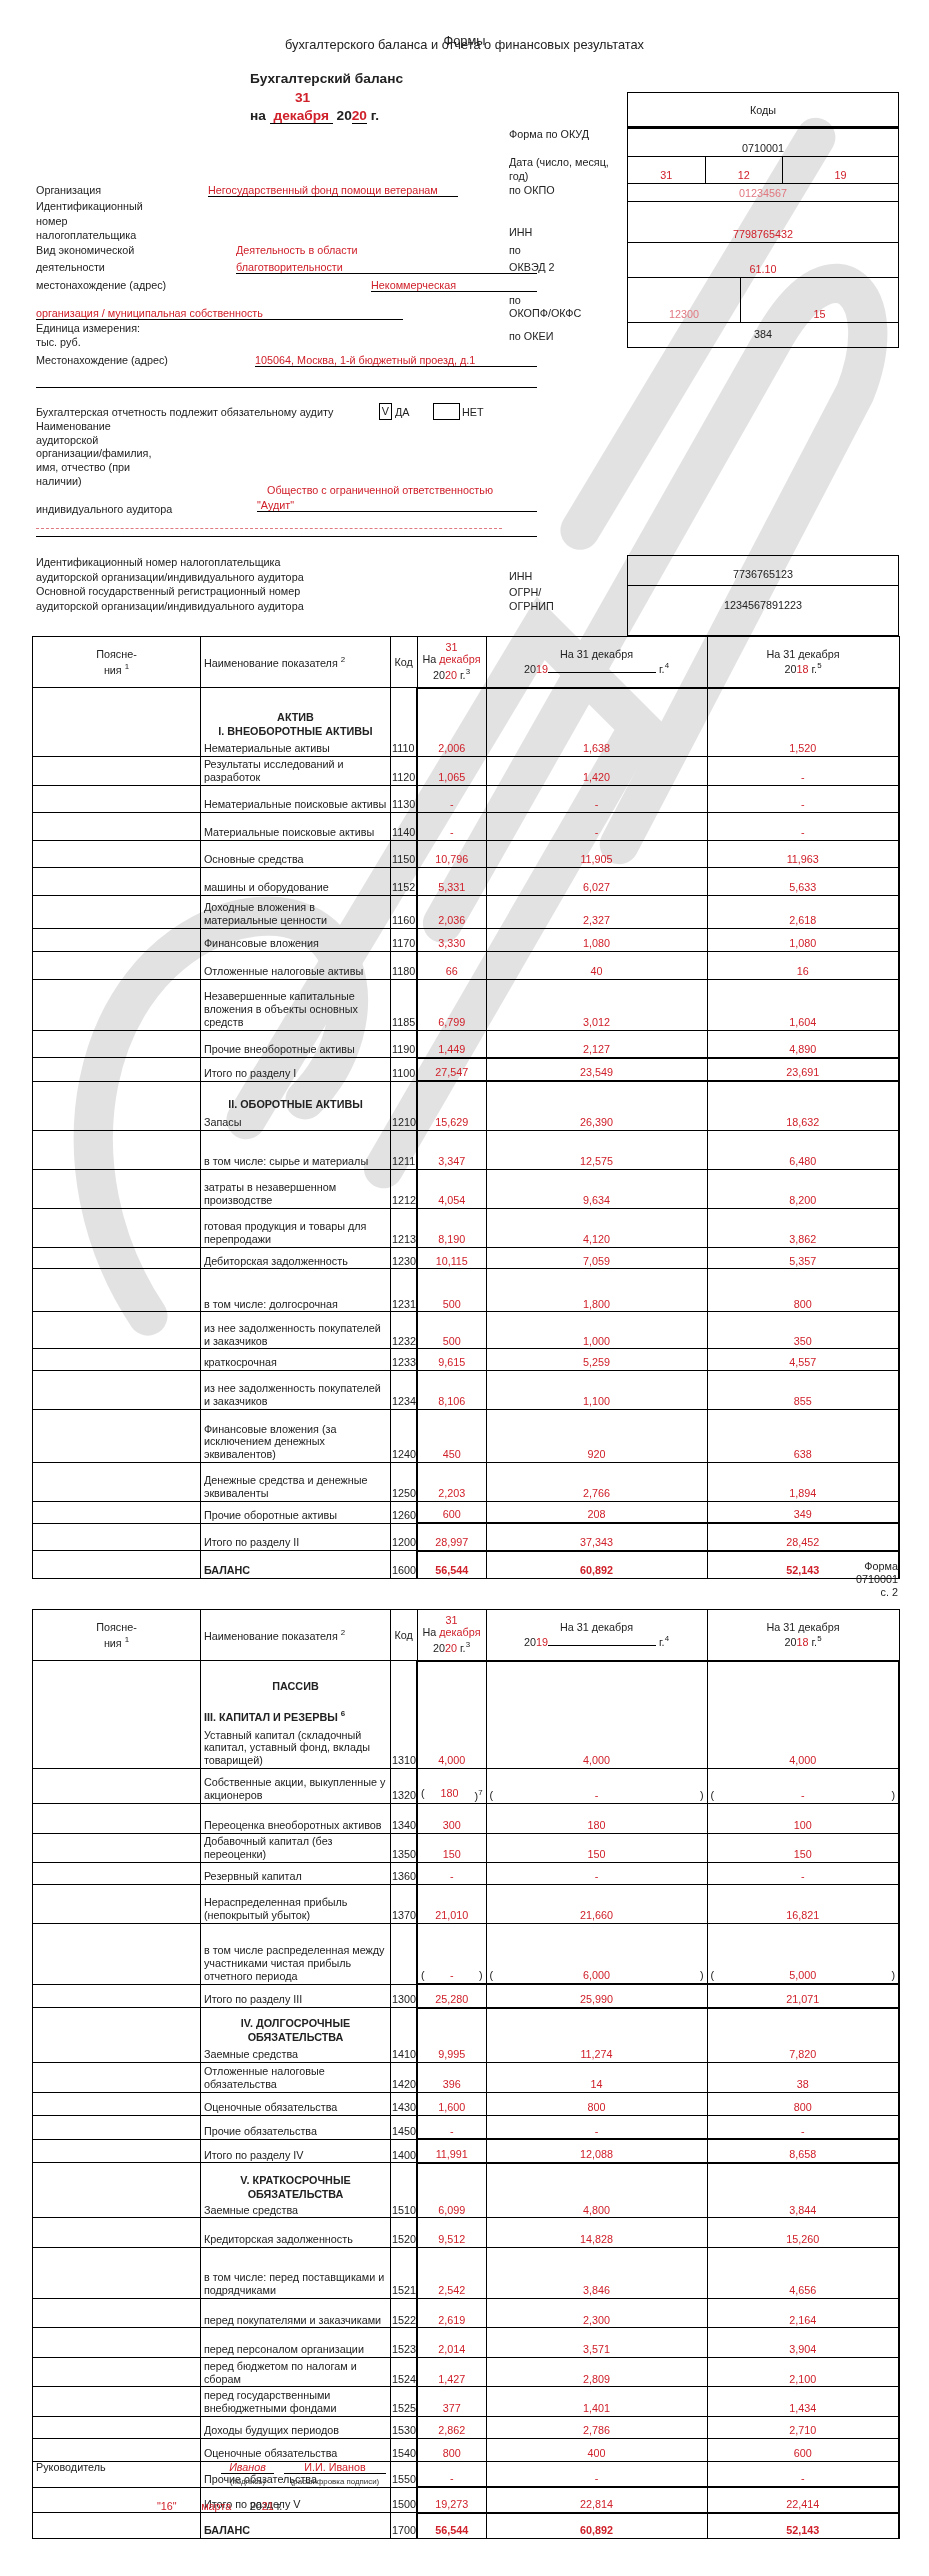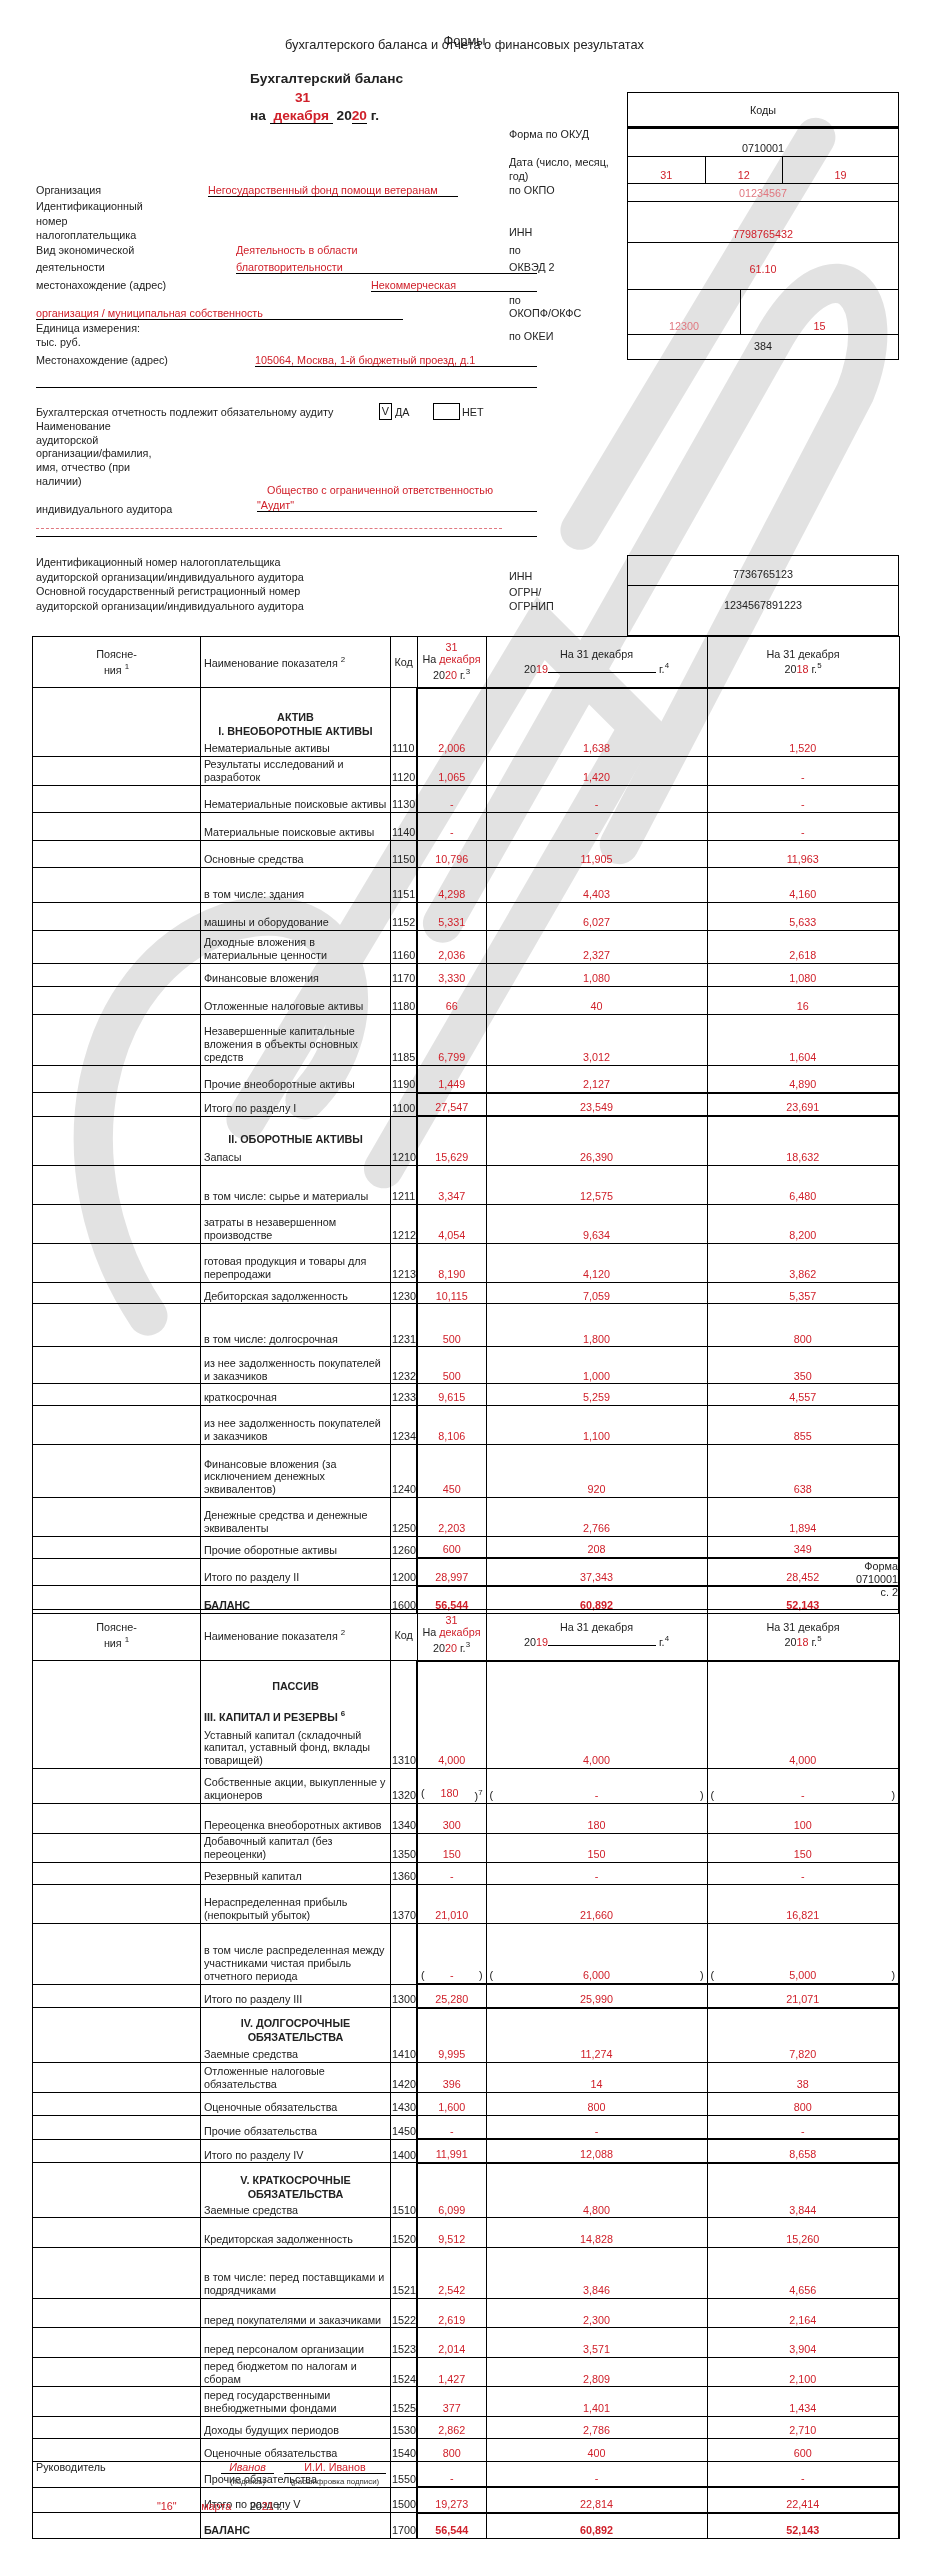--- a/index.html
+++ b/index.html
@@ -70,21 +70,21 @@
   </div>
   <div class="row" style="height:17.7px;">
       <div class="cell pink">01234567</div>
     </div>
   <div class="row" style="height:41px;">
       <div class="cell red">7798765432</div>
     </div>
   <div class="row" style="height:35px;">
       <div class="cell red">61.10</div>
     </div>
-  <div class="row" style="height:45px;margin-top:12px;">
+  <div class="row" style="height:45px;">
     <div class="cell pink">12300</div>
     <div class="cell red" style="flex:1.4">15</div>
   </div>
   <div class="row" style="height:25.5px;">
       <div class="cell" style="align-items:center">384</div>
     </div>
 </div>
 <div class="lbl" style="left:509px;top:128px;">Форма по ОКУД</div>
 <div class="lbl" style="left:509px;top:156px;">Дата (число, месяц, год)</div>
 <div class="lbl" style="left:509px;top:184px;">по ОКПО</div>
@@ -196,28 +196,20 @@
       <td class="n v">-</td>
       <td class="n v v3">-</td>
     </tr>
       <tr class="" style="height: 27.5px;">
       <td></td>
       <td class=""><span>Основные средства</span></td>
       <td class="code">1150</td>
       <td class="n v v1">10,796</td>
       <td class="n v">11,905</td>
       <td class="n v v3">11,963</td>
-    </tr>
-      <tr class="" style="height: 35px;">
-      <td></td>
-      <td class=""><span>в том числе: здания</span></td>
-      <td class="code">1151</td>
-      <td class="n v v1">4,298</td>
-      <td class="n v">4,403</td>
-      <td class="n v v3">4,160</td>
     </tr>
       <tr class="" style="height: 27.5px;">
       <td></td>
       <td class=""><span>машины и оборудование</span></td>
       <td class="code">1152</td>
       <td class="n v v1">5,331</td>
       <td class="n v">6,027</td>
       <td class="n v v3">5,633</td>
     </tr>
       <tr class="" style="height: 33px;">

